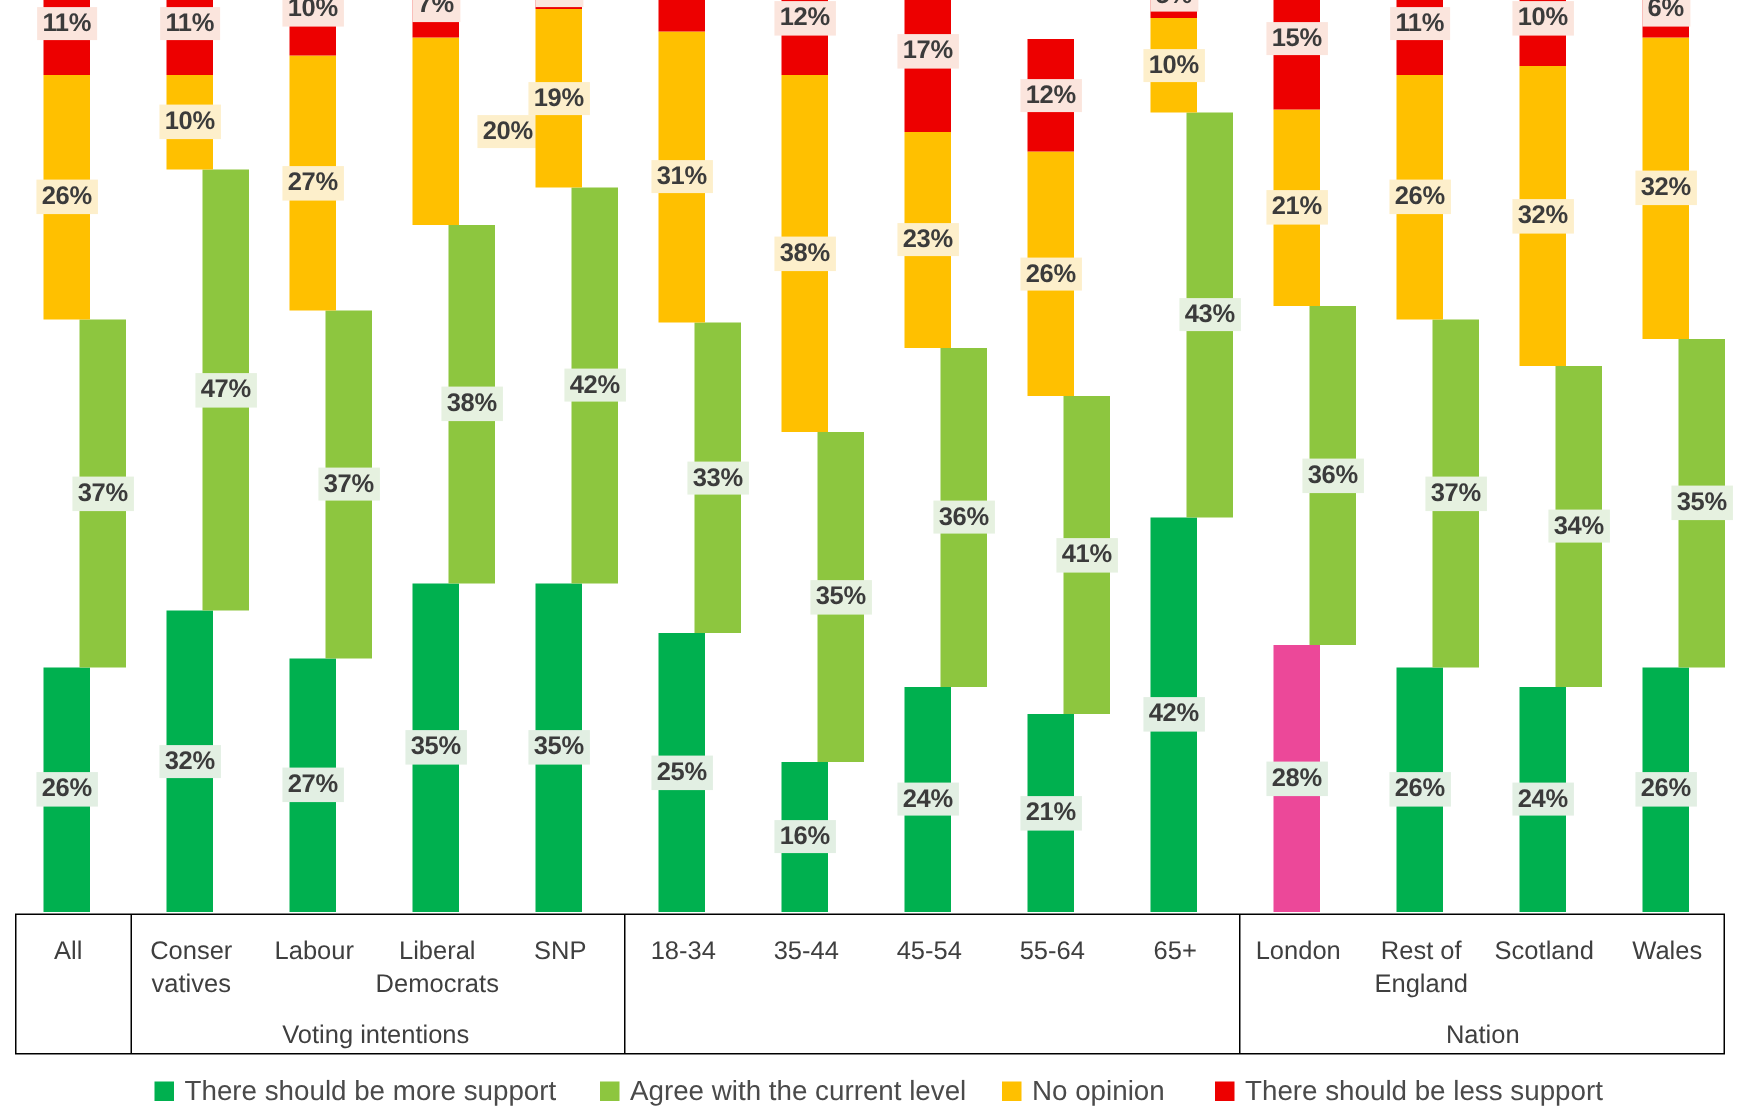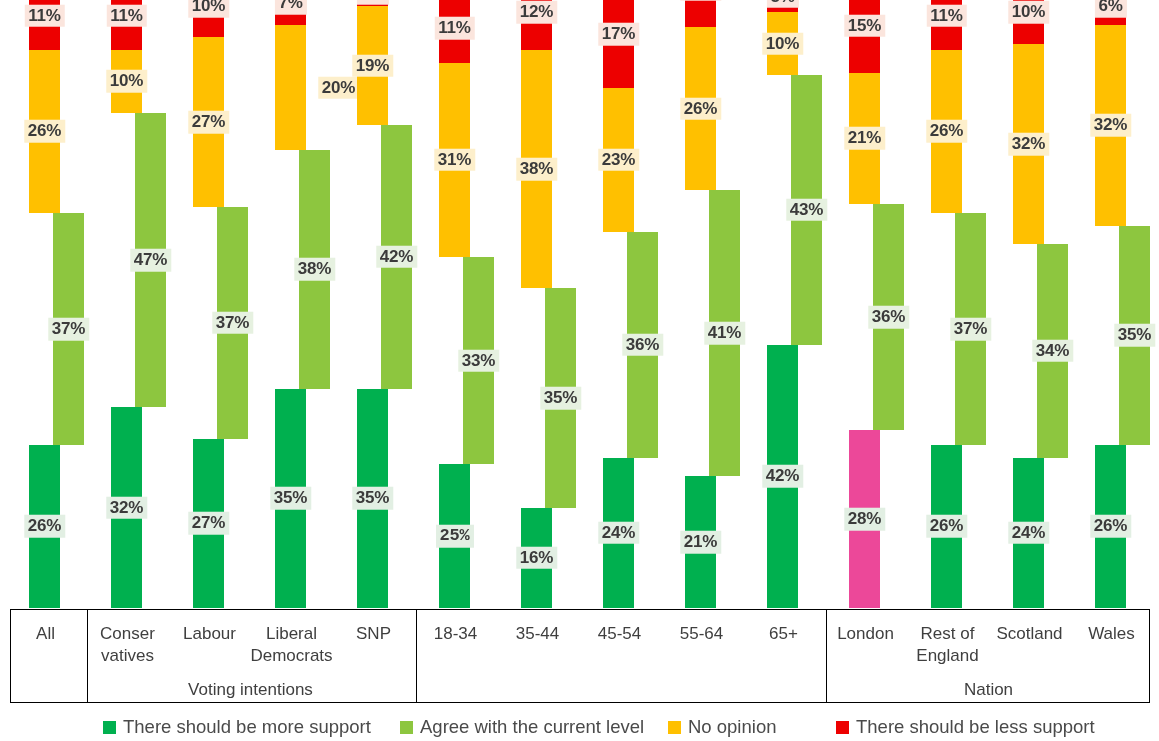--- a/index.html
+++ b/index.html
@@ -218,21 +218,21 @@
           <div class="seg seg-noop" style="height: 119.13px; background: rgb(255, 192, 0);">
             <span class="seg-label lbl-noop" style="background: rgb(253, 239, 203);">19%</span>
           </div>
           <div class="seg seg-less" style="height: 25.08px; background: rgb(237, 0, 0);">
             <span class="seg-label lbl-less" style="background: rgb(251, 229, 221);">4%</span>
           </div>
         </div>
       </div>
       <div class="bar-column" style="left: 439px;">
         <div class="bar-stack">
-          <div class="seg seg-more" style="height: 144px; background: rgb(0, 176, 79); font-family: Liberation Mono, monospace;">
+          <div class="seg seg-more" style="height: 186px; background: rgb(0, 176, 79);">
             <span class="seg-label lbl-more" style="background: rgb(226, 239, 227);">25%</span>
           </div>
           <div class="seg seg-agree" style="height: 206.91px; background: rgb(141, 198, 63);">
             <span class="seg-label lbl-agree" style="background: rgb(230, 241, 224);">33%</span>
           </div>
           <div class="seg seg-noop" style="height: 194.37px; background: rgb(255, 192, 0);">
             <span class="seg-label lbl-noop" style="background: rgb(253, 239, 203);">31%</span>
           </div>
           <div class="seg seg-less" style="height: 68.97px; background: rgb(237, 0, 0);">
             <span class="seg-label lbl-less" style="background: rgb(251, 229, 221);">11%</span>
@@ -269,21 +269,21 @@
           <div class="seg seg-less" style="height: 106.59px; background: rgb(237, 0, 0);">
             <span class="seg-label lbl-less" style="background: rgb(251, 229, 221);">17%</span>
           </div>
         </div>
       </div>
       <div class="bar-column" style="left: 685px;">
         <div class="bar-stack">
           <div class="seg seg-more" style="height: 131.67px; background: rgb(0, 176, 79);">
             <span class="seg-label lbl-more" style="background: rgb(226, 239, 227);">21%</span>
           </div>
-          <div class="seg seg-agree" style="height: 286px; background: rgb(141, 198, 63);">
+          <div class="seg seg-agree" style="height: 212px; background: rgb(141, 198, 63);">
             <span class="seg-label lbl-agree" style="background: rgb(230, 241, 224);">41%</span>
           </div>
           <div class="seg seg-noop" style="height: 163.02px; background: rgb(255, 192, 0);">
             <span class="seg-label lbl-noop" style="background: rgb(253, 239, 203);">26%</span>
           </div>
           <div class="seg seg-less" style="height: 75.24px; background: rgb(237, 0, 0);">
             <span class="seg-label lbl-less" style="background: rgb(251, 229, 221);">12%</span>
           </div>
         </div>
       </div>
@@ -400,19 +400,19 @@
         <span class="legend-text">There should be more support</span>
       </div>
       <div class="legend-item" style="left: 400px;">
         <span class="legend-swatch" style="background: rgb(141, 198, 63);"></span>
         <span class="legend-text">Agree with the current level</span>
       </div>
       <div class="legend-item" style="left: 668px;">
         <span class="legend-swatch" style="background: rgb(255, 192, 0);"></span>
         <span class="legend-text">No opinion</span>
       </div>
-      <div class="legend-item" style="left: 836px;">
+      <div class="legend-item" style="left: 810px;">
         <span class="legend-swatch" style="background: rgb(237, 0, 0);"></span>
         <span class="legend-text">There should be less support</span>
       </div>
     </div>
 
 </div>
 
 </body></html>

